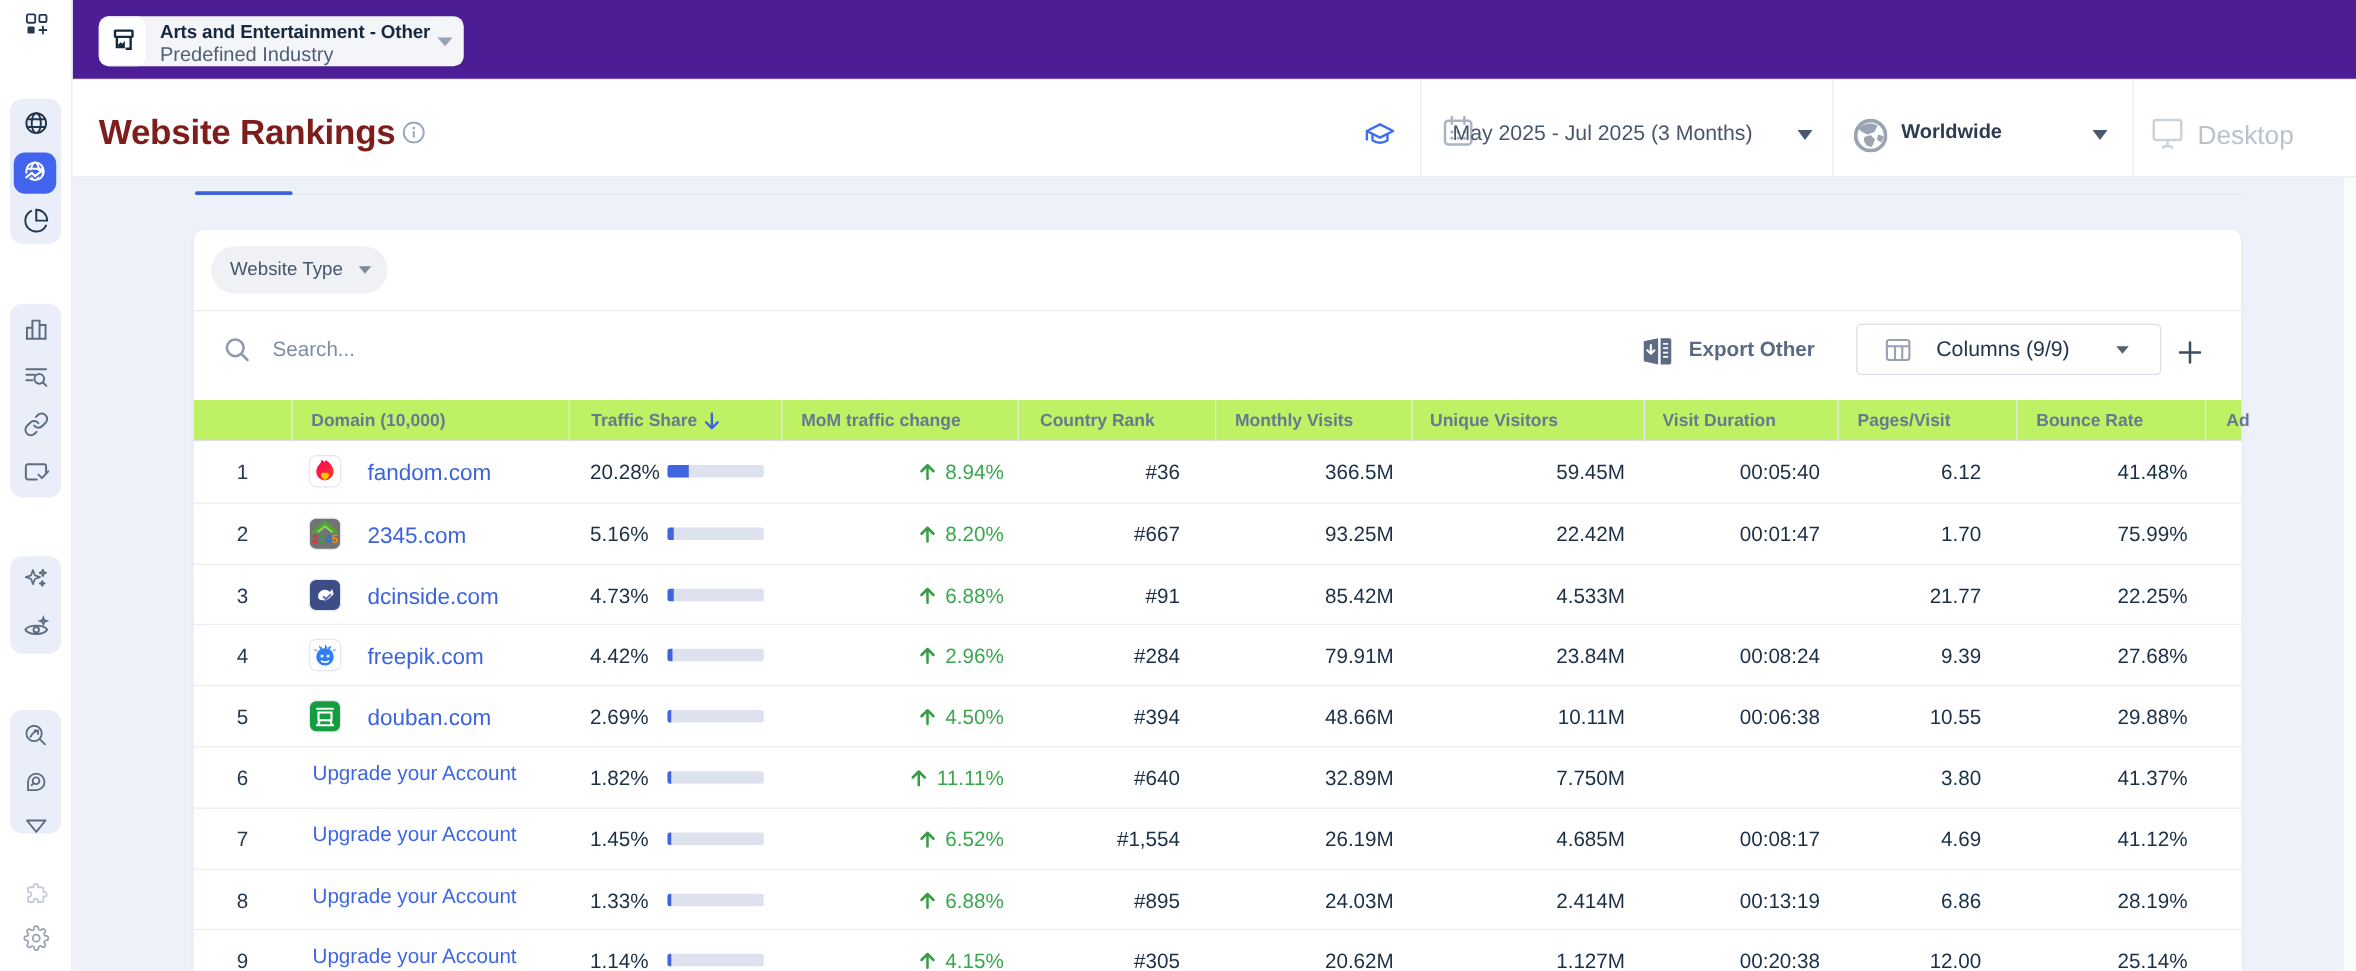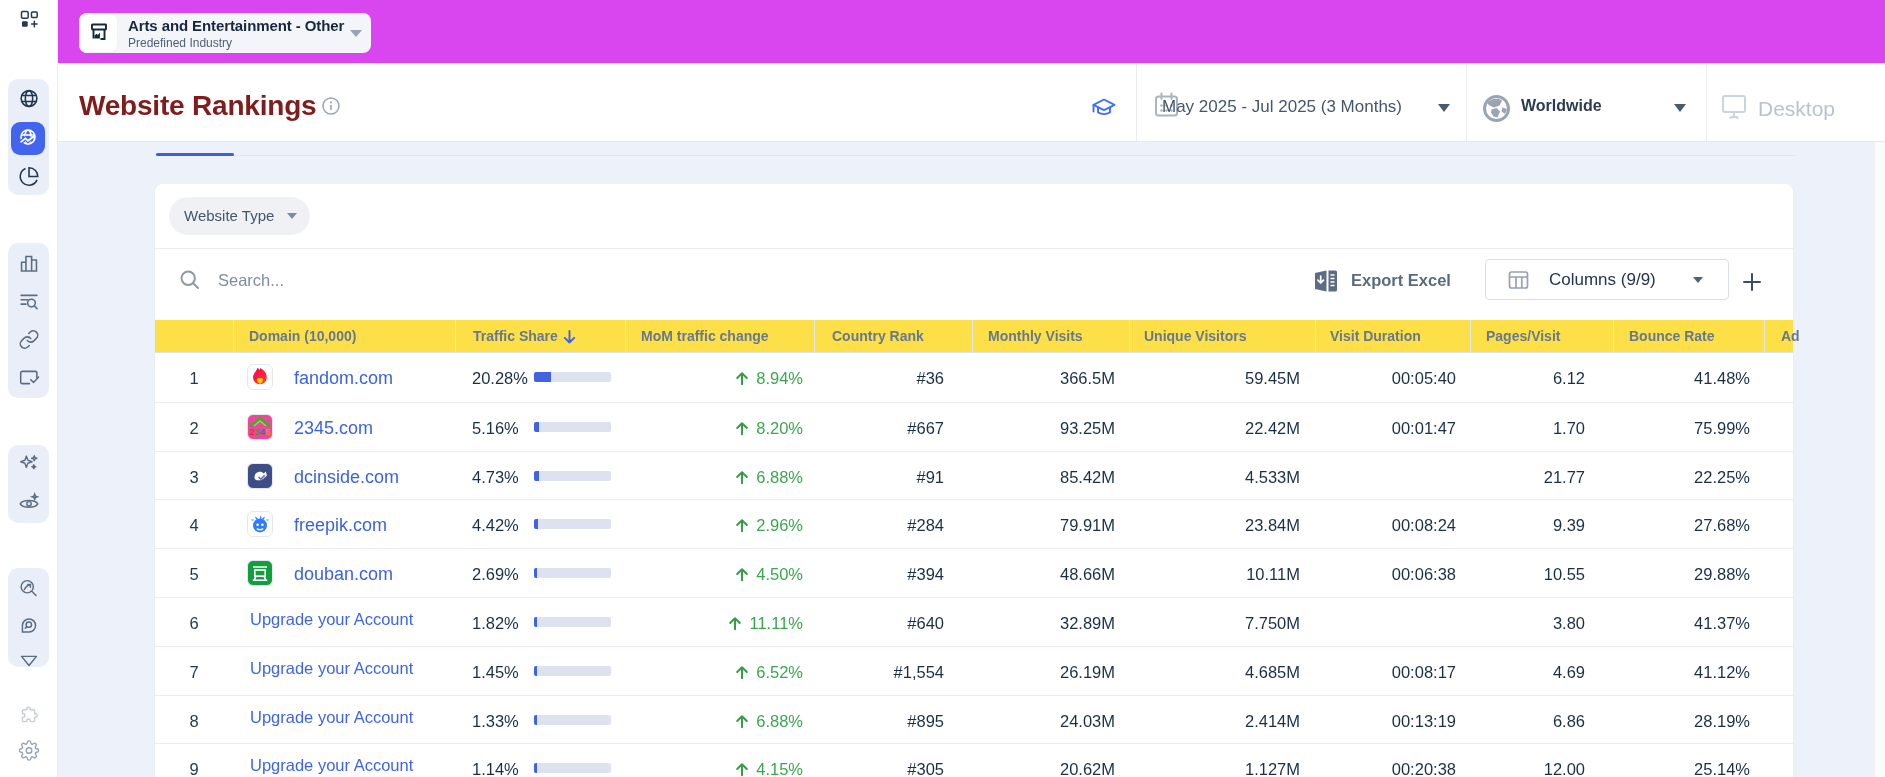--- a/index.html
+++ b/index.html
@@ -4,25 +4,25 @@
 <style>
 * { margin:0; padding:0; box-sizing:border-box; }
 html,body { width:1885px; height:777px; overflow:hidden; background:#fff;
   font-family:"Liberation Sans", sans-serif; }
 .abs { position:absolute; }
 
 #sidebar { left:0; top:0; width:58px; height:777px; background:#fff; border-right:1px solid #e9ecf1; z-index:5; }
 .sgroup { position:absolute; left:8px; width:41px; background:#eaeef8; border-radius:10px; }
 .sic { position:absolute; left:50%; transform:translateX(-50%); }
 
-#topbar { left:58px; top:0; width:1827px; height:64px; background:#d946ef; border-bottom:1px solid #f0f2f5; }
+#topbar { left:58px; top:0; width:1827px; height:64px; background:#4c1d95; border-bottom:1px solid #f0f2f5; }
 #chip { left:21px; top:13px; width:292px; height:40px; background:#f4f5f8; border-radius:8px; }
 #chipicon { left:0; top:0; width:39px; height:40px; background:#fff; border-radius:8px; border:1px solid #f0f1f4; }
 #chiptitle { left:49px; top:4px; font-size:15px; font-weight:bold; color:#16273f; letter-spacing:-0.1px; }
-#chipsub { left:49px; top:23px; font-size:12px; color:#4e5f76; }
+#chipsub { left:49px; top:23px; font-size:16px; color:#4e5f76; }
 .caret { width:0; height:0; border-left:6px solid transparent; border-right:6px solid transparent; border-top:7px solid #98a2b2; }
 
 #pagehead { left:58px; top:64px; width:1827px; height:78px; background:#fff; border-bottom:1px solid #e5e8ee; }
 #ptitle { left:79px; top:89px; font-size:30px; font-weight:bold; color:#0a2540; letter-spacing:-0.2px; }
 .vdiv { width:1px; height:77px; top:64px; background:#e9ecf0; }
 #datetxt { left:1190px; top:96px; font-size:17px; color:#47566b; }
 #wwtxt { left:1521px; top:97px; font-size:16px; font-weight:bold; color:#2b3b52; }
 #dttxt { left:1758px; top:96px; font-size:21px; color:#b9c2cf; }
 .hcaret { width:0; height:0; border-left:6.5px solid transparent; border-right:6.5px solid transparent; border-top:8px solid #4a5a6e; top:103px; }
 
@@ -35,21 +35,21 @@
 #pill { left:14px; top:13px; width:141px; height:38px; background:#eff1f4; border-radius:19px; }
 #pilltxt { left:15px; top:0; line-height:38px; font-size:15px; color:#44566b; }
 #pillcaret { left:118px; top:16px; width:0; height:0; border-left:5.5px solid transparent; border-right:5.5px solid transparent; border-top:6.5px solid #7d8b9d; }
 #carddiv { left:0; top:64px; width:1638px; height:1px; background:#e9ecf1; }
 #searchtxt { left:63px; top:71px; font-size:16.5px; color:#7e8da3; line-height:50px; }
 #exporttxt { left:1196px; top:71px; font-size:16.5px; font-weight:bold; color:#5a6b81; line-height:50px; }
 #colbox { left:1330px; top:75px; width:244px; height:41px; border:1px solid #d9dee7; border-radius:4px; background:#fff; }
 #colboxtxt { left:63px; top:0; line-height:39px; font-size:17px; color:#22354c; }
 #colboxcaret { left:207px; top:17px; width:0; height:0; border-left:5.5px solid transparent; border-right:5.5px solid transparent; border-top:6.5px solid #55606e; }
 
-#thead { left:0; top:136px; width:1638px; height:33px; background:#fde047; border-bottom:1px solid #dde2ea; }
+#thead { left:0; top:136px; width:1638px; height:33px; background:#bef264; border-bottom:1px solid #dde2ea; }
 .th { position:absolute; top:0; line-height:33px; font-size:14px; font-weight:bold; color:#68798f; white-space:nowrap; }
 .tsep { position:absolute; top:0; width:1px; height:33px; background:#e3e7ee; }
 .row { position:absolute; left:0; width:1638px; height:49px; background:#fff; }
 .row + .row, .rb { border-top:1px solid #eaedf3; }
 .cell { position:absolute; top:0; height:48px; line-height:51px; font-size:16.5px; color:#1b2f47; white-space:nowrap; }
 .num { left:0; width:78px; text-align:center; color:#243950; }
 .fav { position:absolute; left:92px; top:11px; width:26px; height:26px; border:1px solid #e4e8ee; border-radius:6px; background:#fff; overflow:hidden; }
 .dom { left:139px; color:#3b63dd; font-size:18px; }
 .upg { left:95px; color:#3f66e2; font-size:16.5px; line-height:42px; }
 .tsh { left:317px; width:62px; }
@@ -140,21 +140,21 @@
     </svg>
     <div id="searchtxt" style="position:absolute;">Search...</div>
     <svg style="position:absolute;left:1158px;top:85px;" width="26" height="24" viewBox="0 0 26 24">
       <path d="M15.5 1.5 h7 a1.5 1.5 0 0 1 1.5 1.5 v18 a1.5 1.5 0 0 1 -1.5 1.5 h-7 z" fill="#5b6c84"></path>
       <g stroke="#fff" stroke-width="1.4">
           <path d="M17.5 6 h4 M17.5 9.5 h4 M17.5 13 h4 M17.5 16.5 h4"></path>
         </g>
       <path d="M2 4 L13.5 1.5 V22.5 L2 20 Z" fill="#5b6c84"></path>
       <path d="M7.7 7 V14 M7.7 14 L4.9 11.2 M7.7 14 L10.5 11.2" stroke="#fff" stroke-width="1.7" fill="none" stroke-linecap="round" stroke-linejoin="round"></path>
     </svg>
-    <div id="exporttxt" style="position:absolute;">Export Excel</div>
+    <div id="exporttxt" style="position:absolute;">Export Other</div>
     <div id="colbox" style="position:absolute;">
       <svg style="position:absolute;left:22px;top:10px;" width="21" height="20" viewBox="0 0 21 20" fill="none" stroke="#96a1b1" stroke-width="1.7">
         <rect x="1.5" y="2" width="18" height="16" rx="2"></rect>
         <path d="M1.5 7 H19.5 M8 7 V18 M13.8 7 V18"></path>
       </svg>
       <div id="colboxtxt" style="position:absolute;">Columns (9/9)</div>
       <div id="colboxcaret" style="position:absolute;"></div>
     </div>
     <svg style="position:absolute;left:1587px;top:88px;" width="20" height="20" viewBox="0 0 20 20" stroke="#3c4c61" stroke-width="2" stroke-linecap="round">
       <path d="M10 2 V18 M2 10 H18"></path>
@@ -209,21 +209,21 @@
             </svg>8.94%</div>
   <div class="cell crank">#36</div>
   <div class="cell mvis">366.5M</div>
   <div class="cell uvis">59.45M</div>
   <div class="cell vdur">00:05:40</div>
   <div class="cell ppv">6.12</div>
   <div class="cell brate">41.48%</div>
 </div>
 <div class="row rb" style="top:48.8px;height:48.8px;">
   <div class="cell num">2</div>
-  <div class="fav" style="background:#ec4899;">
+  <div class="fav" style="background:#737373;">
             <svg width="24" height="24" viewBox="0 0 24 24">
               <path d="M3 10.8 L12 3.2 L21 10.8" stroke="#4aa82c" stroke-width="2.6" fill="none" stroke-linecap="round"></path>
               <path d="M6.5 10.5 L12 6 L17.5 10.5" stroke="#8fd45f" stroke-width="1.6" fill="none" stroke-linecap="round"></path>
               <text x="12.2" y="19.5" text-anchor="middle" font-size="9.5" font-weight="bold" font-family="Liberation Sans"><tspan fill="#e03131">2</tspan><tspan fill="#2fa441">3</tspan><tspan fill="#2b6fd4">4</tspan><tspan fill="#ff8a00">5</tspan></text>
             </svg>
           </div>
   <div class="cell dom">2345.com</div>
   <div class="cell tsh">5.16%</div>
   <div class="bar">
             <div class="fill" style="width:4.5px"></div>

